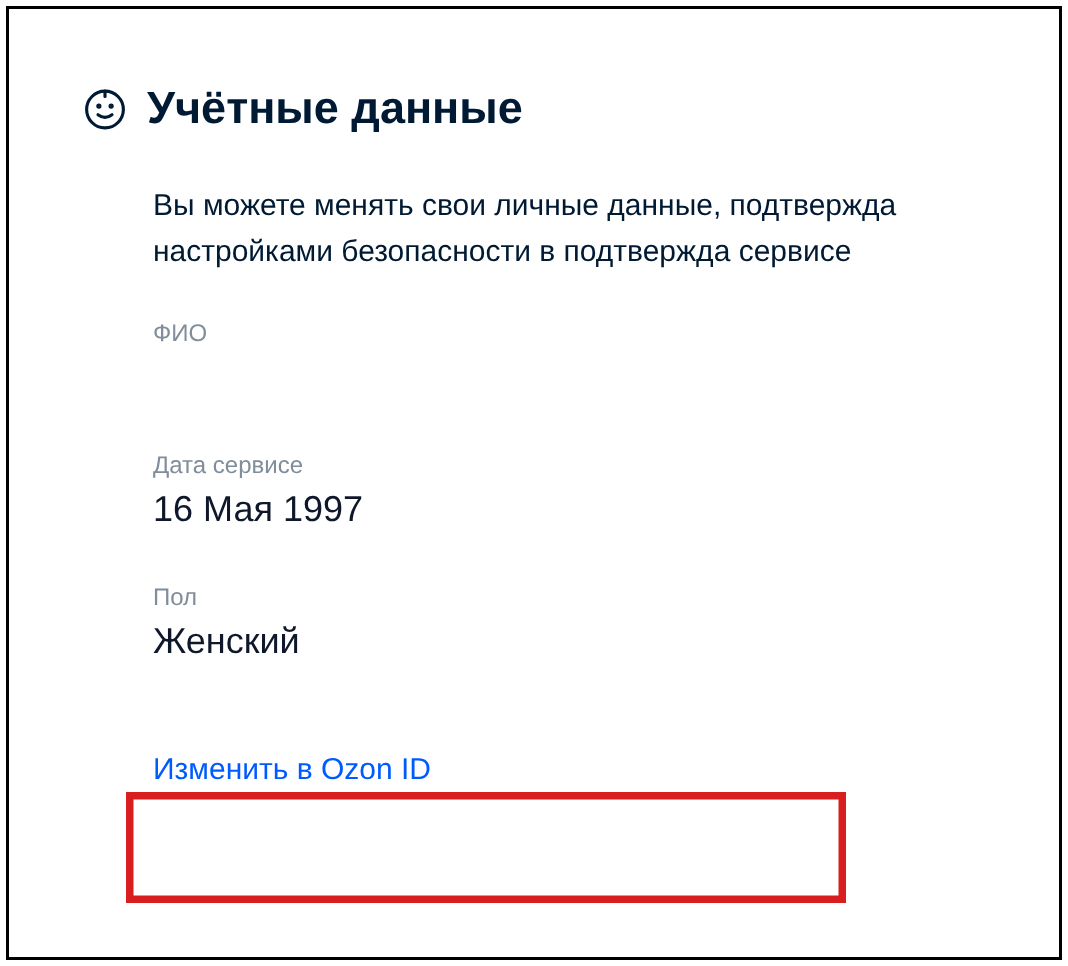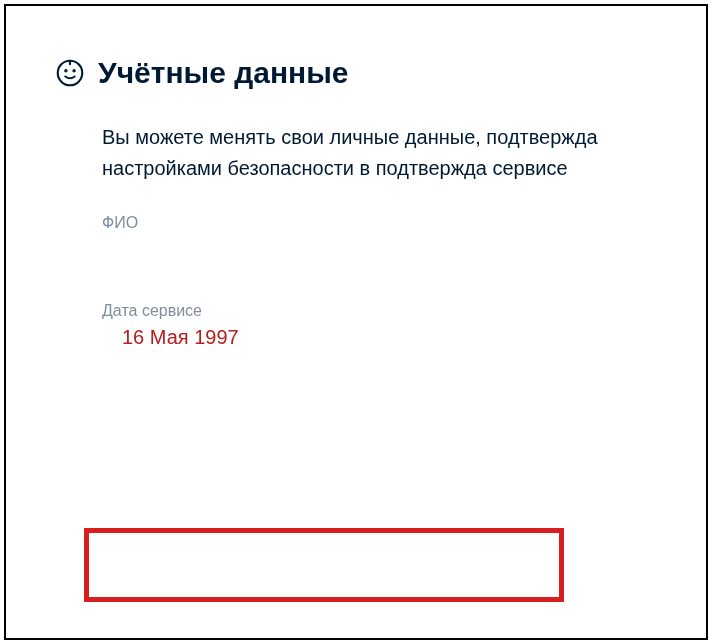--- a/index.html
+++ b/index.html
@@ -55,23 +55,22 @@
     }
     .field-group {
       margin-bottom: 36px;
     }
     .field-label {
       font-size: 16px;
       color: #808d9a;
       margin-bottom: 6px;
     }
     .field-value {
-      font-size: 20px;
-      color: #b91c1c;
-      margin-left: 20px;
+      font-size: 24px;
+      color: #0f172a;
     }
     .link-highlight-box {
       position: absolute;
       left: 78px;
       top: 522px;
       width: 480px;
       height: 74px;
       border: 5px solid #d81e1e;
       pointer-events: none;
     }
@@ -112,19 +111,24 @@
       <div class="field-group" style="margin-bottom:70px;">
         <div class="field-label">ФИО</div>
         <div class="field-value"></div>
       </div>
 
       <div class="field-group">
         <div class="field-label">Дата сервисе</div>
         <div class="field-value">16 Мая 1997</div>
       </div>
 
+      <div class="field-group">
+        <div class="field-label">Пол</div>
+        <div class="field-value">Женский</div>
+      </div>
     </div>
 
+    <a class="change-link">Изменить в Ozon ID</a>
 
     <div class="link-highlight-box"></div>
 
   </div>
 </div>
 
 </body></html>

